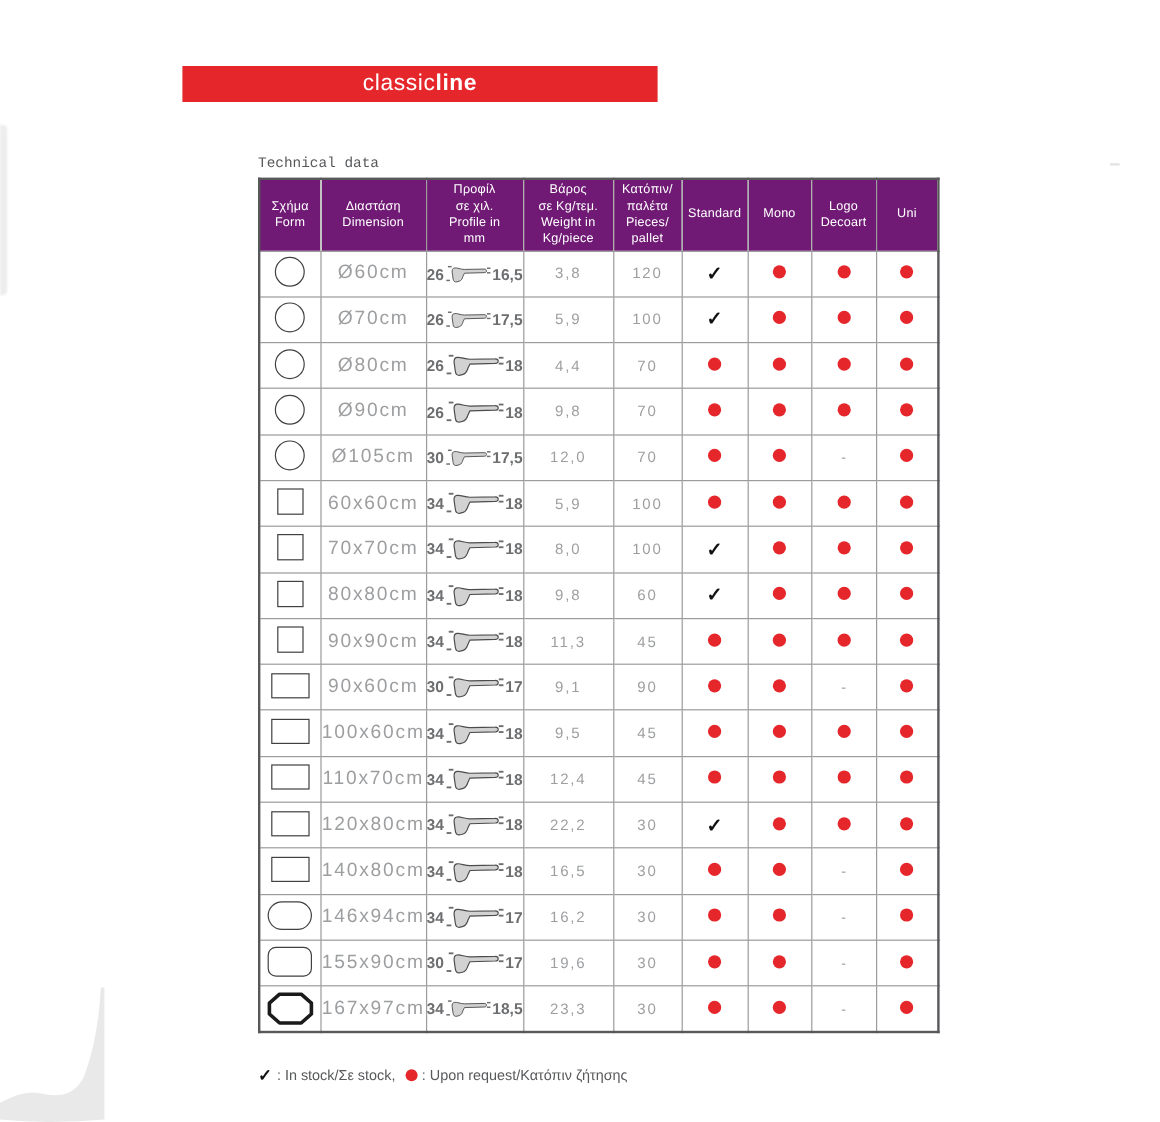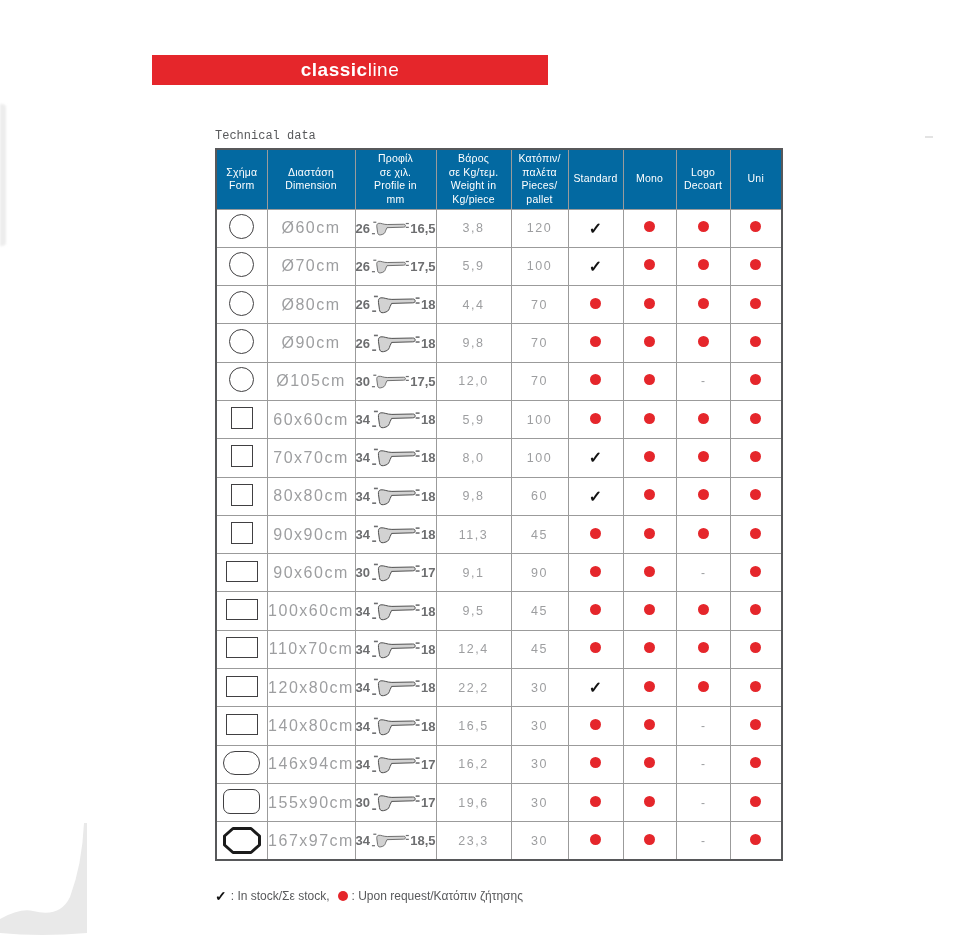--- a/index.html
+++ b/index.html
@@ -10,32 +10,32 @@
   
   .edge-strip { position:absolute; left:0; top:104px; width:6px; height:142px;
                 background:#ededed; border-radius:0 4px 4px 0; filter:blur(1px); }
   .corner-blob { position:absolute; left:0; bottom:0; }
   .tiny-dash { position:absolute; left:925px; top:136px; width:8px; height:2px; background:#e3e3e3; }
 
   
   .banner { position:absolute; left:152px; top:55px; width:396px; height:30px;
             background:#e5262b; color:#fff; display:flex; align-items:center; justify-content:center;
             font-size:19px; letter-spacing:0.5px; }
-  .banner .b { font-weight:bold; }
-  .banner .l { font-weight:normal; }
+  .banner .b { font-weight:normal; }
+  .banner .l { font-weight:bold; }
 
   .section-label { position:absolute; left:215px; top:129px; font-size:12px; color:#58595b;font-family:Liberation Mono, monospace; }
 
   
   .tech-table-wrap { position:absolute; left:215px; top:148px; }
   table { border-collapse:collapse; table-layout:fixed; width:566px;
           border:2px solid #57585a; }
   th, td { border:1px solid #9b9b9b; text-align:center; vertical-align:middle;
            overflow:hidden; padding:0; }
-  th { background:#0369a1; color:#ffffff; font-weight:normal; font-size:10.5px;
+  th { background:#701a75; color:#ffffff; font-weight:normal; font-size:10.5px;
        line-height:1.3; height:60px; white-space:pre-line; letter-spacing:0.2px; }
   td { height:38.3px; color:#9d9ea0; font-size:12.5px; letter-spacing:1.5px; }
 
   td.dim { font-size:16px; }
 
   
   .shape { display:inline-block; border:1.5px solid #414042; }
   .shape.circle { width:25px; height:25px; border-radius:50%; }
   .shape.square { width:22px; height:22px; }
   .shape.rect   { width:32px; height:21px; }

